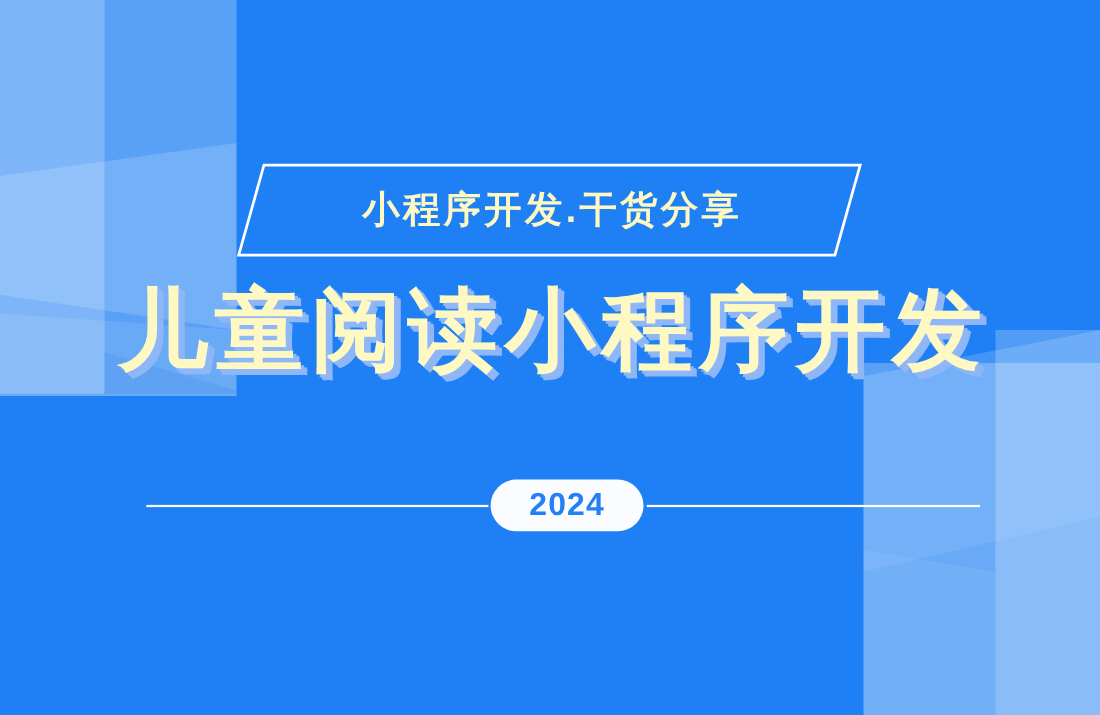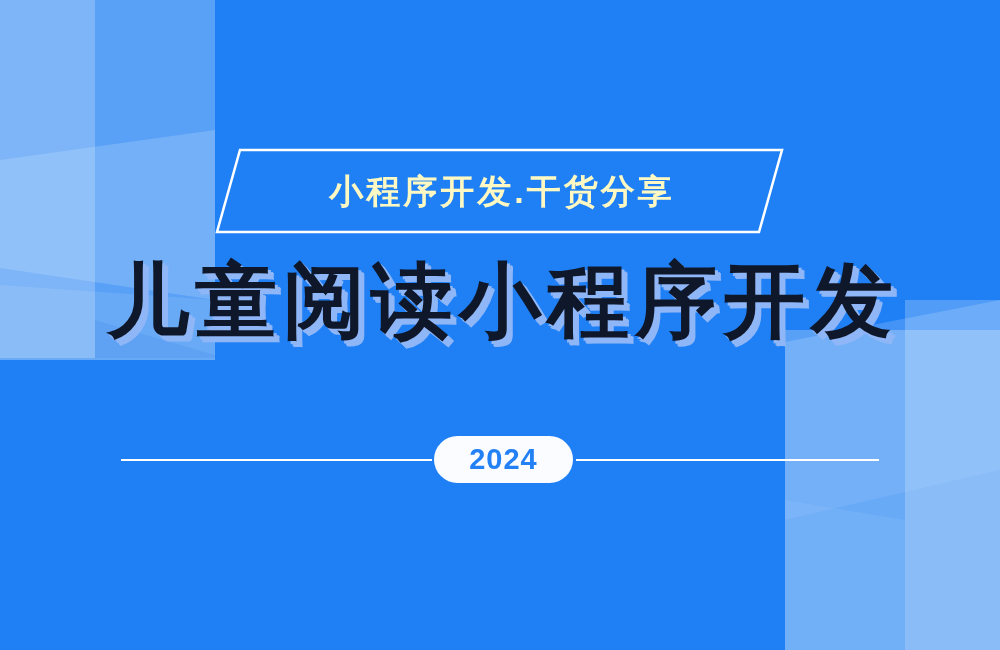--- a/index.html
+++ b/index.html
@@ -63,35 +63,35 @@
   
   .title {
     position: absolute;
     left: 0;
     top: 258px;
     width: 1000px;
     text-align: center;
     font-size: 82px;
     font-weight: bold;
     line-height: 1.05;
-    color: #0f172a;
+    color: #fef9c3;
     letter-spacing: 6px;
     padding-left: 6px;
     box-sizing: border-box;
     text-shadow:
       3px 3px 0 #8FB6F7,
       5px 5px 0 #8FB6F7,
       6px 6px 0 #8FB6F7;
     white-space: nowrap;
   }
 
   
   .year-row {
     position: absolute;
-    left: 4px;
+    left: 16px;
     top: 436px;
     width: 876px;
     height: 48px;
     text-decoration: underline;
   }
   .rule {
     position: absolute;
     top: 23px;
     height: 2px;
     background: #ffffff;

